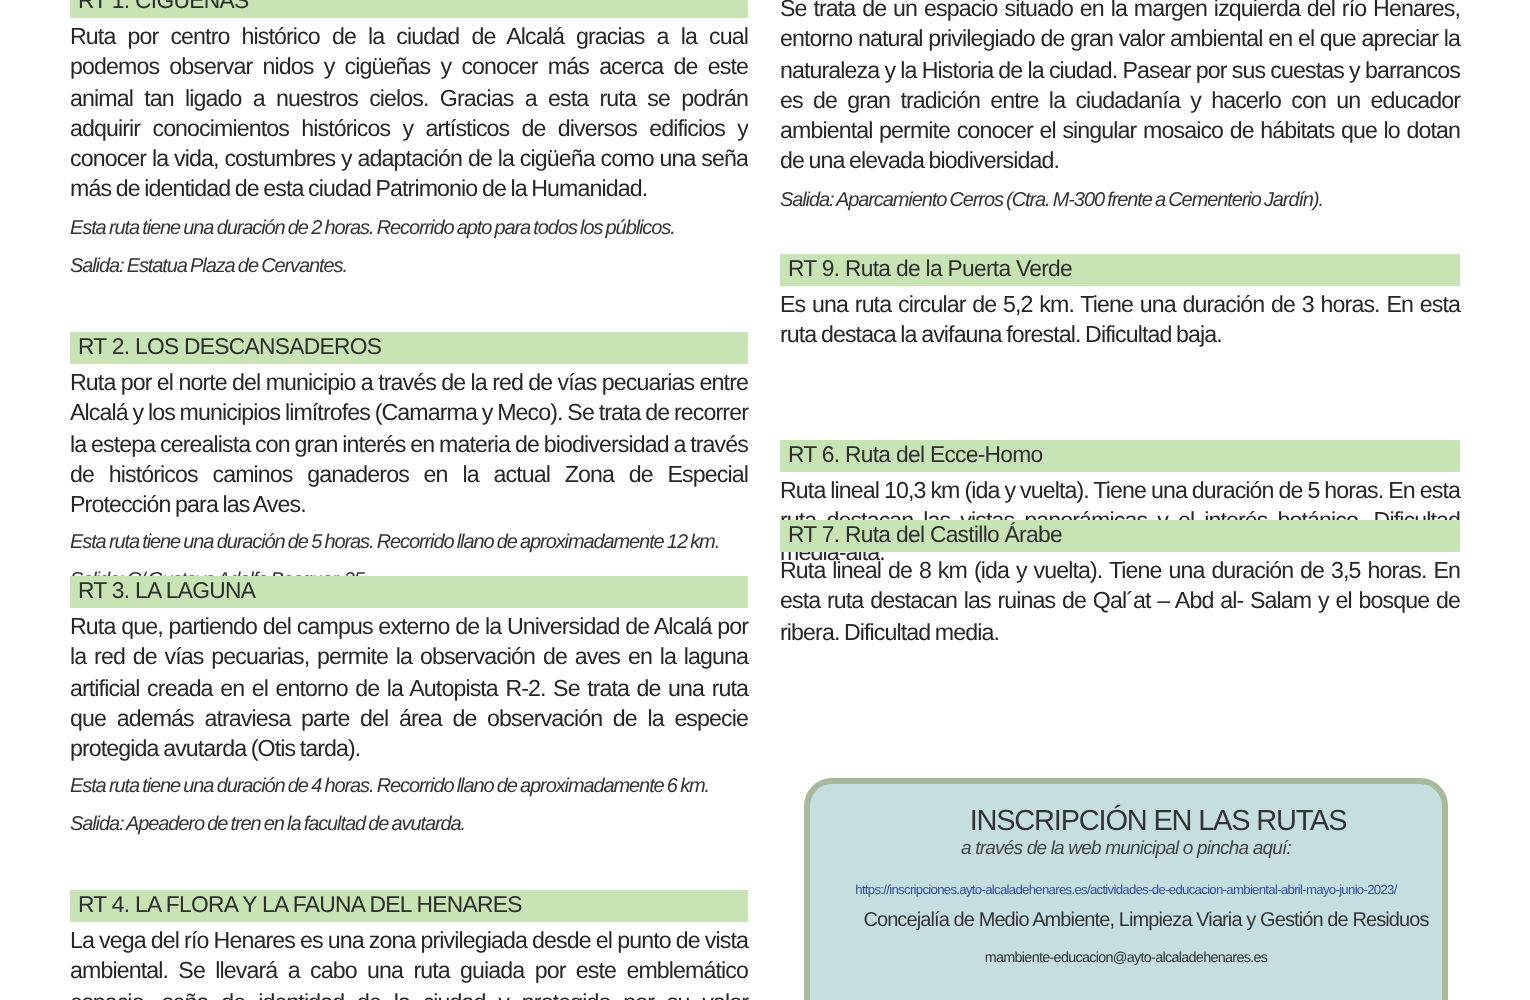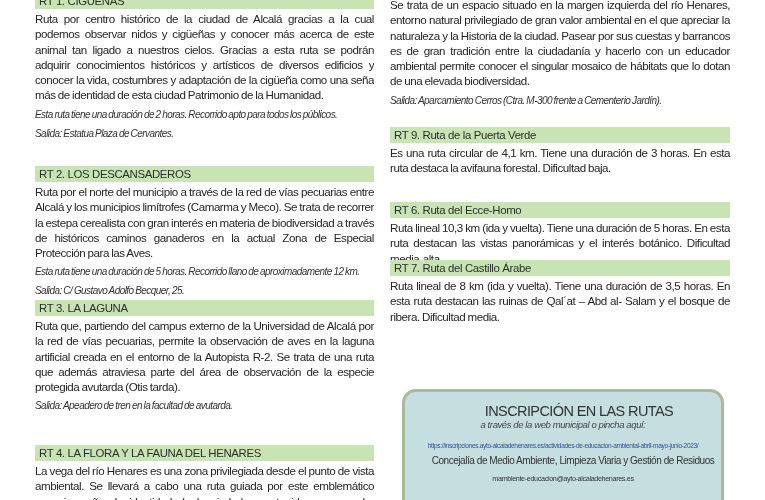--- a/index.html
+++ b/index.html
@@ -91,45 +91,46 @@
     </div>
   </div>
 
   <div style="position:absolute; left:0; top:166px; width:339px;">
     <div class="route-head">RT 2. LOS DESCANSADEROS</div>
     <p class="route-body">Ruta por el norte del municipio a través de la red de vías pecuarias entre Alcalá y los municipios limítrofes (Camarma y Meco). Se trata de recorrer la estepa cerealista con gran interés en materia de biodiversidad a través de históricos caminos ganaderos en la actual Zona de Especial Protección para las Aves.</p>
     <p class="route-note">Esta ruta tiene una duración de 5 horas. Recorrido llano de aproximadamente 12 km.</p>
     <p class="route-note">Salida: C/ Gustavo Adolfo Becquer, 25.</p>
   </div>
 
-  <div style="position:absolute; left:0; top:300px; width:339px;">
+  <div style="position:absolute; left:0; top:288px; width:339px;">
     <div class="route-head">RT 3. LA LAGUNA</div>
     <p class="route-body">Ruta que, partiendo del campus externo de la Universidad de Alcalá por la red de vías pecuarias, permite la observación de aves en la laguna artificial creada en el entorno de la Autopista R-2. Se trata de una ruta que además atraviesa parte del área de observación de la especie protegida avutarda (Otis tarda).</p>
+    <p class="route-note">Esta ruta tiene una duración de 4 horas. Recorrido llano de aproximadamente 6 km.</p>
     <p class="route-note">Salida: Apeadero de tren en la facultad de avutarda.</p>
   </div>
 
   <div style="position:absolute; left:0; top:445px; width:339px;">
     <div class="route-head">RT  4. LA FLORA Y LA FAUNA DEL HENARES</div>
     <p class="route-body">La vega del río Henares es una zona privilegiada desde el punto de vista ambiental. Se llevará a cabo una ruta guiada por este emblemático espacio, seña de identidad de la ciudad y protegido por su valor ecológico dentro de la Zona</p>
   </div>
 </div>
 
 <div class="col col-right">
 
   <div style="position:absolute; left:0; top:-3px; width:340px;">
     <p class="route-body" style="margin-top:0;">Se trata de un espacio situado en la margen izquierda del río Henares, entorno natural privilegiado de gran valor ambiental en el que apreciar la naturaleza y la Historia de la ciudad. Pasear por sus cuestas y barrancos es de gran tradición entre la ciudadanía y hacerlo con un educador ambiental permite conocer el singular mosaico de hábitats que lo dotan de una elevada biodiversidad.</p>
     <p class="route-note">Salida: Aparcamiento Cerros (Ctra. M-300 frente a Cementerio Jardín).</p>
   </div>
 
   <div style="position:absolute; left:0; top:127px; width:340px;">
     <div class="route-head">RT 9. Ruta de la Puerta Verde</div>
-    <p class="route-body">Es una ruta circular de 4,1 km. Tiene una duración de 3 horas. En esta ruta destaca la avifauna forestal. Dificultad baja.</p>
+    <p class="route-body">Es una ruta circular de 5,2 km. Tiene una duración de 3 horas. En esta ruta destaca la avifauna forestal. Dificultad baja.</p>
   </div>
 
-  <div style="position:absolute; left:0; top:202px; width:340px;">
+  <div style="position:absolute; left:0; top:220px; width:340px;">
     <div class="route-head">RT 6. Ruta del Ecce-Homo</div>
     <p class="route-body">Ruta lineal 10,3 km (ida y vuelta). Tiene una duración de 5 horas. En esta ruta destacan las vistas panorámicas y el interés botánico. Dificultad media-alta.</p>
   </div>
 
   <div style="position:absolute; left:0; top:260px; width:340px;">
     <div class="route-head">RT 7. Ruta del Castillo Árabe</div>
     <p class="route-body">Ruta lineal de 8 km (ida y vuelta). Tiene una duración de 3,5 horas. En esta ruta destacan las ruinas de Qal´at – Abd al- Salam y el bosque de ribera. Dificultad media.</p>
   </div>
 </div>
 

